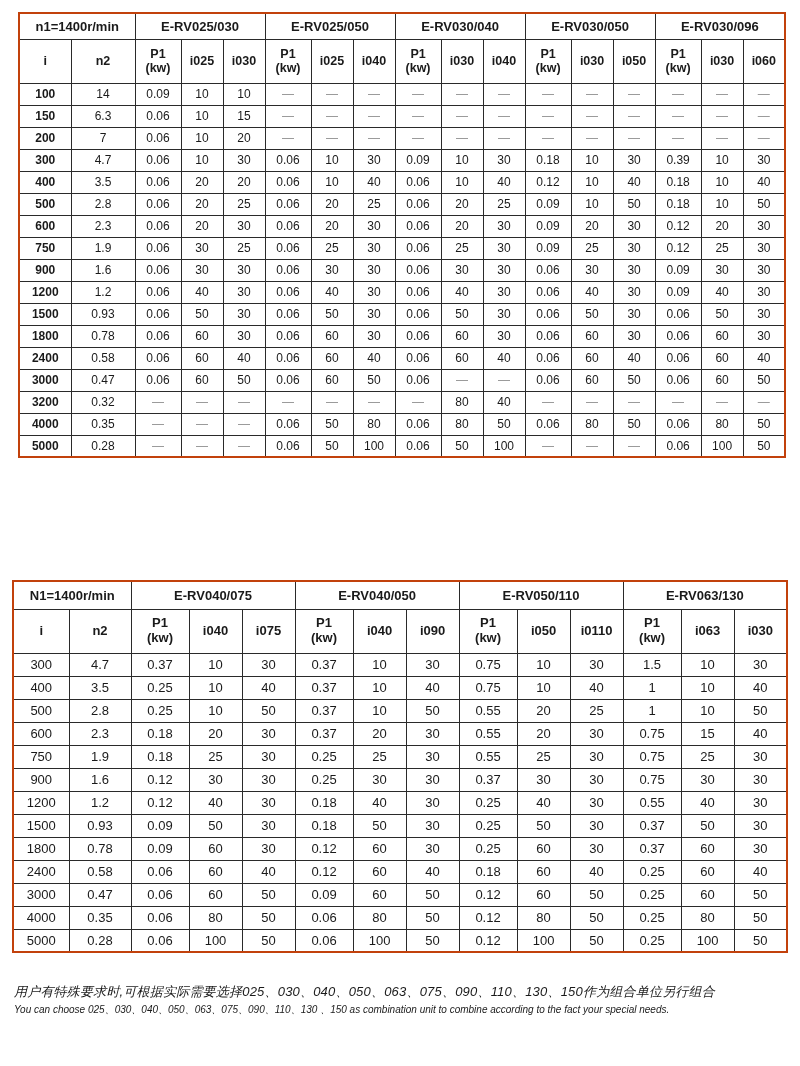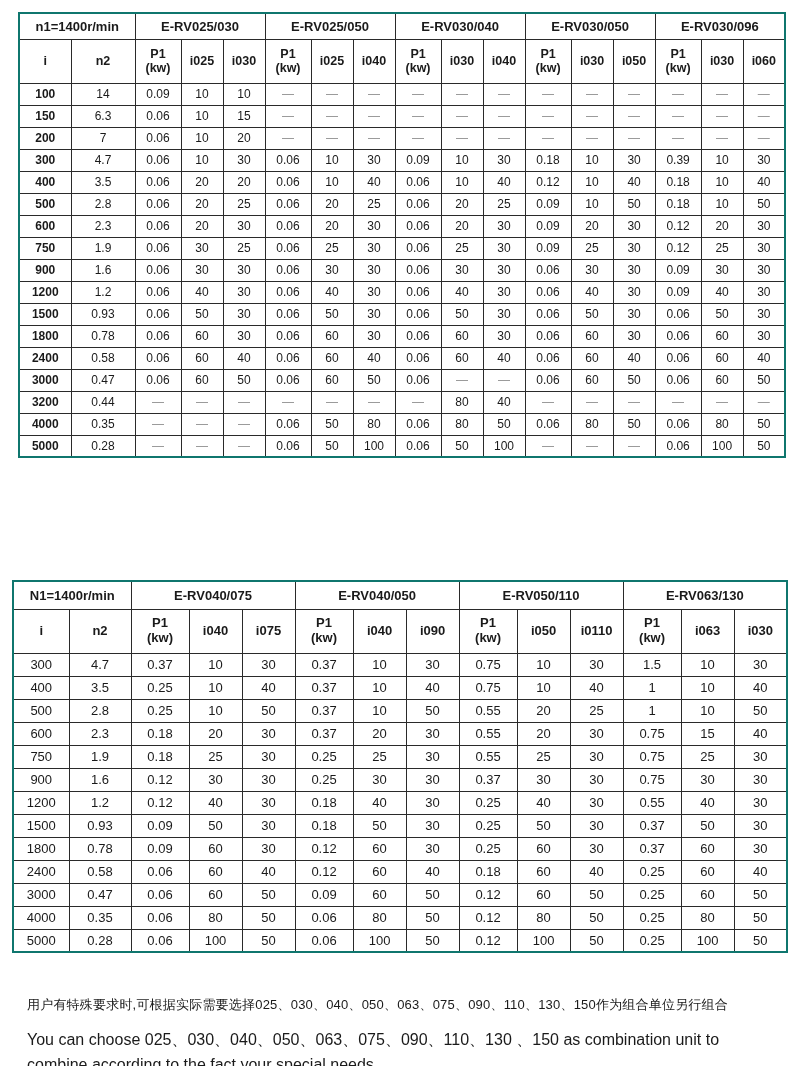--- a/index.html
+++ b/index.html
@@ -8,21 +8,21 @@
     width: 800px; height: 1066px;
     background: #ffffff;
     font-family: "Liberation Sans", "DejaVu Sans", sans-serif;
     color: #1a1a1a;
     position: relative;
   }
   table.spec-table {
     border-collapse: collapse;
     table-layout: fixed;
     position: absolute;
-    border: 2px solid #0f766e;
+    border: 2px solid #c2410c;
   }
   .spec-table th, .spec-table td {
     border: 1px solid #2a2a2a;
     text-align: center;
     vertical-align: middle;
     padding: 0 1px;
     overflow: hidden;
   }
   .spec-table thead th {
     font-weight: 700;
@@ -51,23 +51,23 @@
   #table2 col.col-r  { width: 53px; }
   #table2 thead tr.groups th { height: 28px; }
 
   .footer-note {
     position: absolute;
     left: 14px; top: 982px;
     width: 774px;
     font-size: 13.5px;
     line-height: 1.55;
   }
-  .footer-note p { margin: 13px; }
+  .footer-note p { margin: 0; font-style: italic; }
   .footer-note .zh { font-size: 13px; letter-spacing: 0.2px; }
-  .footer-note .en { font-size: 16px; }
+  .footer-note .en { font-size: 10px; }
 </style>
 </head>
 <body>
 
 <table id="table1" class="spec-table">
     <colgroup>
       <col class="col-i">
       <col class="col-n2">
       <col class="col-p1">
       <col class="col-r">
@@ -381,21 +381,21 @@
         <td class="dash">—</td>
         <td>0.06</td>
         <td>60</td>
         <td>50</td>
         <td>0.06</td>
         <td>60</td>
         <td>50</td>
       </tr>
       <tr>
         <td>3200</td>
-        <td>0.44</td>
+        <td>0.32</td>
         <td class="dash">—</td>
         <td class="dash">—</td>
         <td class="dash">—</td>
         <td class="dash">—</td>
         <td class="dash">—</td>
         <td class="dash">—</td>
         <td class="dash">—</td>
         <td>80</td>
         <td>40</td>
         <td class="dash">—</td>

